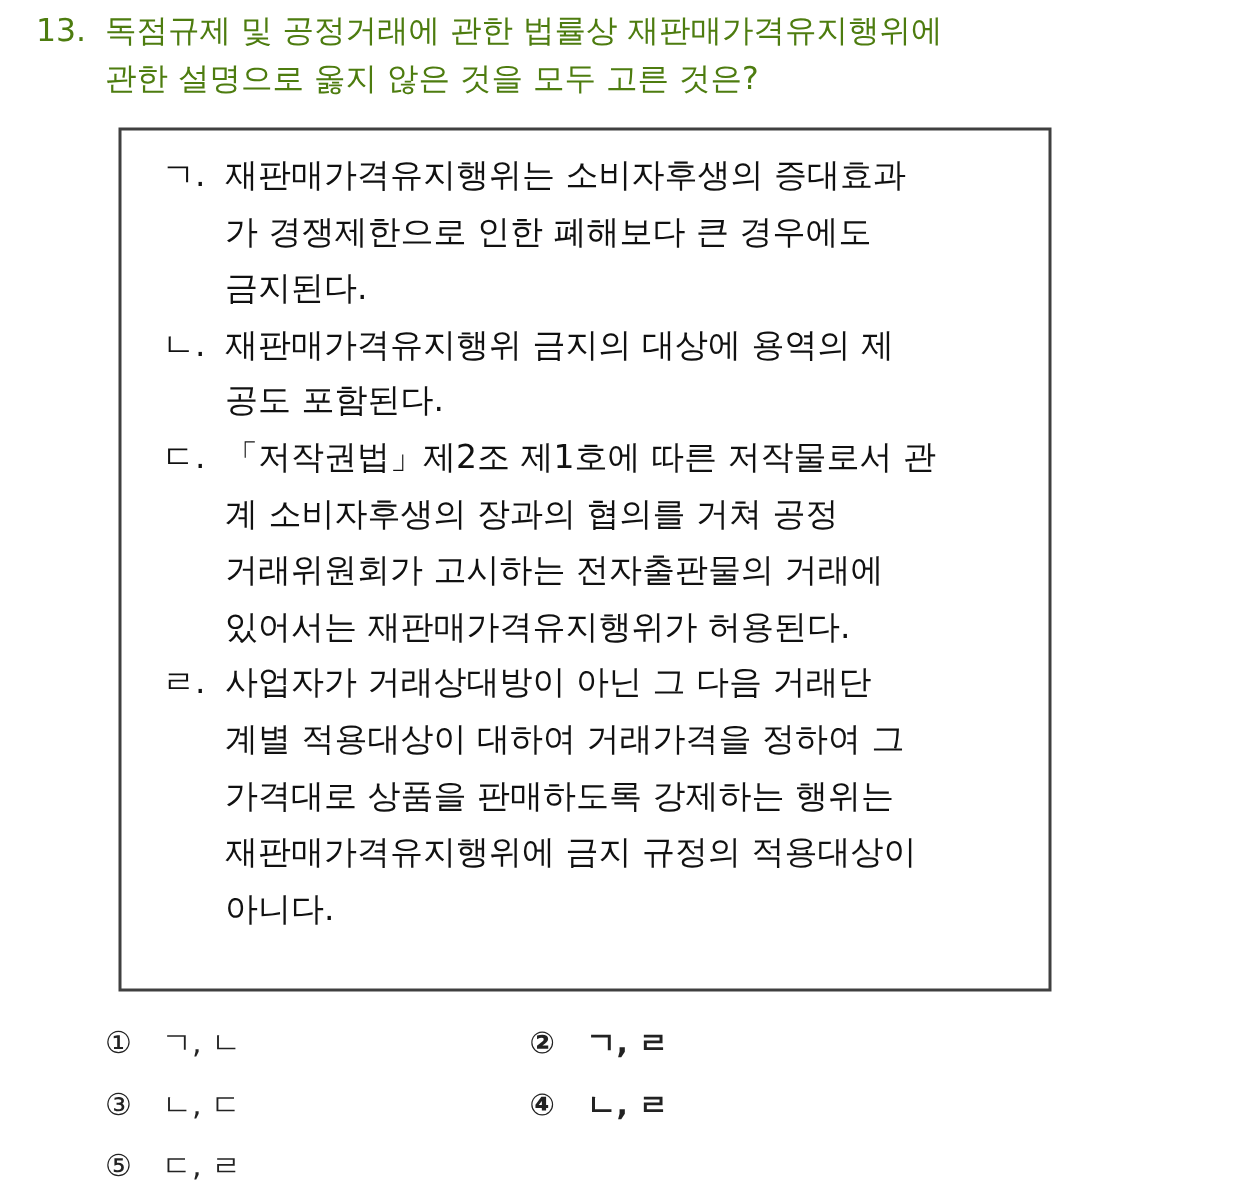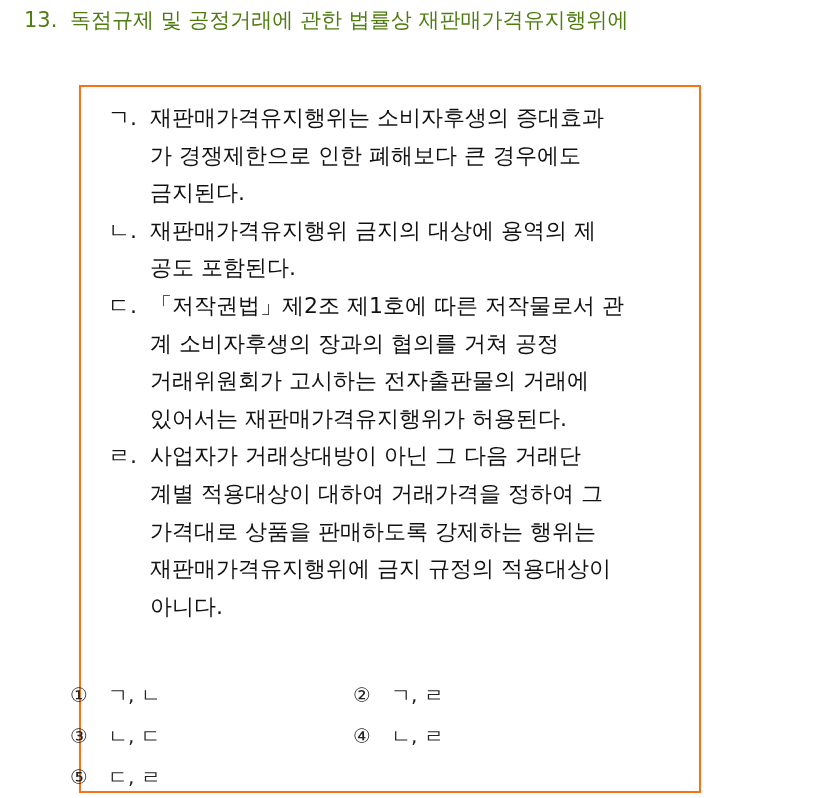--- a/index.html
+++ b/index.html
@@ -26,22 +26,22 @@
     }
     .q-line { white-space: nowrap; display: block; }
     .q-num { display: inline-block; width: 46px; }
     .q-indent { display: inline-block; width: 46px; }
 
     .box {
       position: absolute;
       left: 79px;
       top: 85px;
       width: 622px;
-      height: 708px;
-      border: 2px solid #f97316;
+      height: 576px;
+      border: 2px solid #404040;
       box-sizing: border-box;
     }
     .items {
       position: absolute;
       left: 27px;
       top: 12px;
       width: 580px;
       font-size: 22px;
       line-height: 37.6px;
       color: #111111;
@@ -61,28 +61,29 @@
     .choice-row {
       position: relative;
       height: 41px;
     }
     .choice {
       position: absolute;
       top: 0;
       white-space: nowrap;
     }
     .choice.col1 { left: 0; }
-    .choice.col2 { left: 283px; }
+    .choice.col2 { left: 283px; font-weight: bold; }
     .choice-num { display: inline-block; width: 38px; }
   </style>
 </head>
 <body>
 
 <div class="question">
   <span class="q-line"><span class="q-num">13.</span><span>독점규제 및 공정거래에 관한 법률상 재판매가격유지행위에</span></span>
+  <span class="q-line"><span class="q-indent"></span><span>관한 설명으로 옳지 않은 것을 모두 고른 것은?</span></span>
 </div>
 
 <div class="box">
   <div class="items">
 
     <span class="item-line"><span class="item-marker">ㄱ.</span><span>재판매가격유지행위는 소비자후생의 증대효과</span></span>
     <span class="item-line"><span class="item-indent"></span><span>가 경쟁제한으로 인한 폐해보다 큰 경우에도</span></span>
     <span class="item-line"><span class="item-indent"></span><span>금지된다.</span></span>
 
     <span class="item-line"><span class="item-marker">ㄴ.</span><span>재판매가격유지행위 금지의 대상에 용역의 제</span></span>

